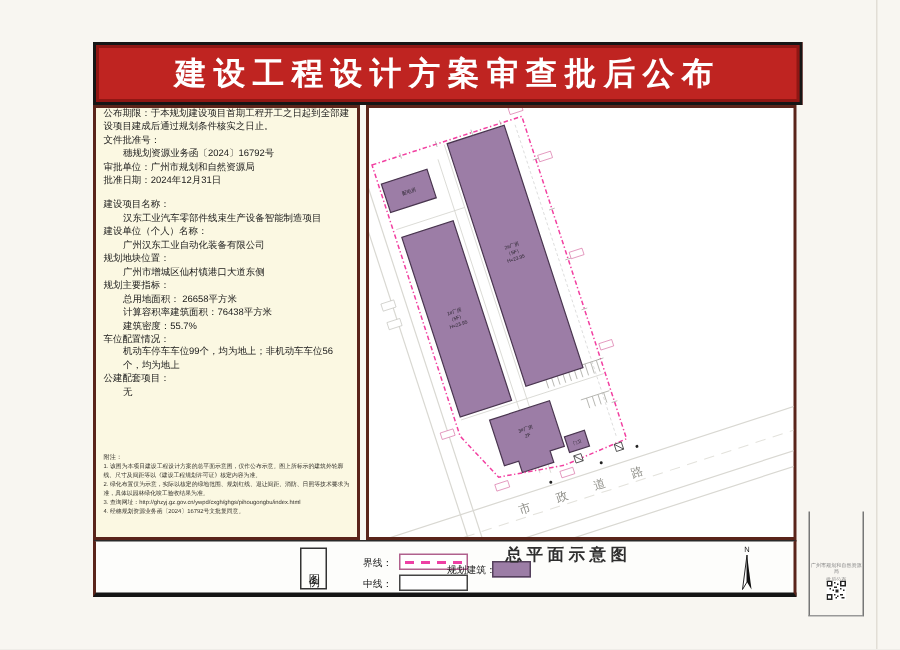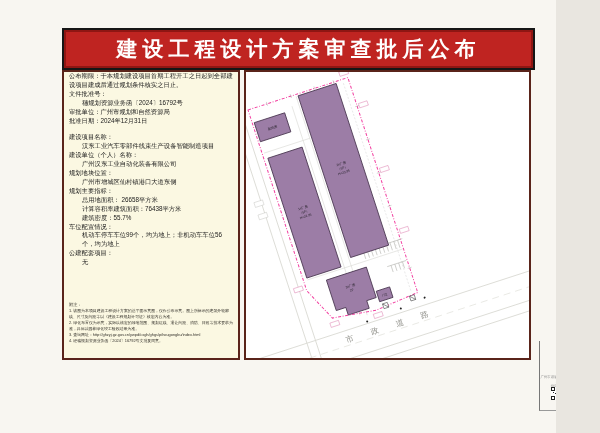--- a/index.html
+++ b/index.html
@@ -1,16 +1,16 @@
 <!DOCTYPE html>
 <html><head>
 <meta charset="utf-8">
 <style>
   html,body{margin:0;padding:0;background:#e9e6e0;}
-  .page{position:relative;width:556px;height:433px;background:#f8f6f1;overflow:hidden;
+  .page{position:relative;width:600px;height:433px;background:#f8f6f1;overflow:hidden;
         font-family:"Liberation Sans", sans-serif;color:#1a1a1a;}
   .paper-edge{position:absolute;top:0;bottom:0;width:1px;background:#e2ded6;}
   
   .banner{position:absolute;left:62px;top:28px;width:469px;height:38px;
           background:#bf2421;border:2px solid #161616;box-shadow:inset 0 0 0 2px #8f1613;
           display:flex;align-items:center;justify-content:center;}
   .banner-title{color:#ffffff;font-size:21px;font-weight:bold;letter-spacing:5px;white-space:nowrap;}
   
   .notice{position:absolute;left:62px;top:70px;width:178px;height:290px;
           background:#fbf8e2;border:2px solid #5a241a;box-sizing:border-box;}
@@ -191,20 +191,39 @@
           <circle cx="48" cy="238" r="1" fill="#222"></circle>
           <circle cx="84" cy="236" r="1" fill="#222"></circle>
           <circle cx="110" cy="233" r="1" fill="#222"></circle>
         </g>
 
         <text x="22" y="252" font-size="8" letter-spacing="8" fill="#90908a" font-family="Liberation Sans, sans-serif">市 政 道 路</text>
       </g>
     </svg>
   </div>
 
+  <div class="band">
+    <div class="legend-box">
+      <span>图例</span>
+    </div>
+    <div class="lg-label" style="left:178px;top:10px">界线：</div>
+    <div class="lg-sample dash-inner" style="left:202px;top:8px;width:46px;height:11px"></div>
+    <div class="lg-label" style="left:178px;top:24px">中线：</div>
+    <div class="lg-sample plain" style="left:202px;top:22px;width:46px;height:11px"></div>
+    <div class="lg-label" style="left:234px;top:15px">规划建筑：</div>
+    <div class="lg-sample fill" style="left:264px;top:13px;width:26px;height:11px"></div>
+    <div class="band-title">总平面示意图</div>
+    <div class="north">
+      <svg width="18" height="35" viewBox="0 0 18 35">
+        <text x="9" y="6" text-anchor="middle" font-size="5" fill="#222" font-family="Liberation Sans, sans-serif">N</text>
+        <polygon points="9,8 6,31 9,26" fill="#ffffff" stroke="#111" stroke-width="0.6"></polygon>
+        <polygon points="9,8 12,31 9,26" fill="#111"></polygon>
+      </svg>
+    </div>
+  </div>
 
   <div class="strip">
     <div class="strip-text">
       <div>广州市规划和自然资源局</div>
       <div>批后公布</div>
     </div>
     <svg width="13" height="13" viewBox="0 0 13 13">
       <rect x="0" y="0" width="13" height="13" fill="#ffffff"></rect>
       <g fill="#222">
         <rect x="0" y="0" width="4" height="4"></rect>

